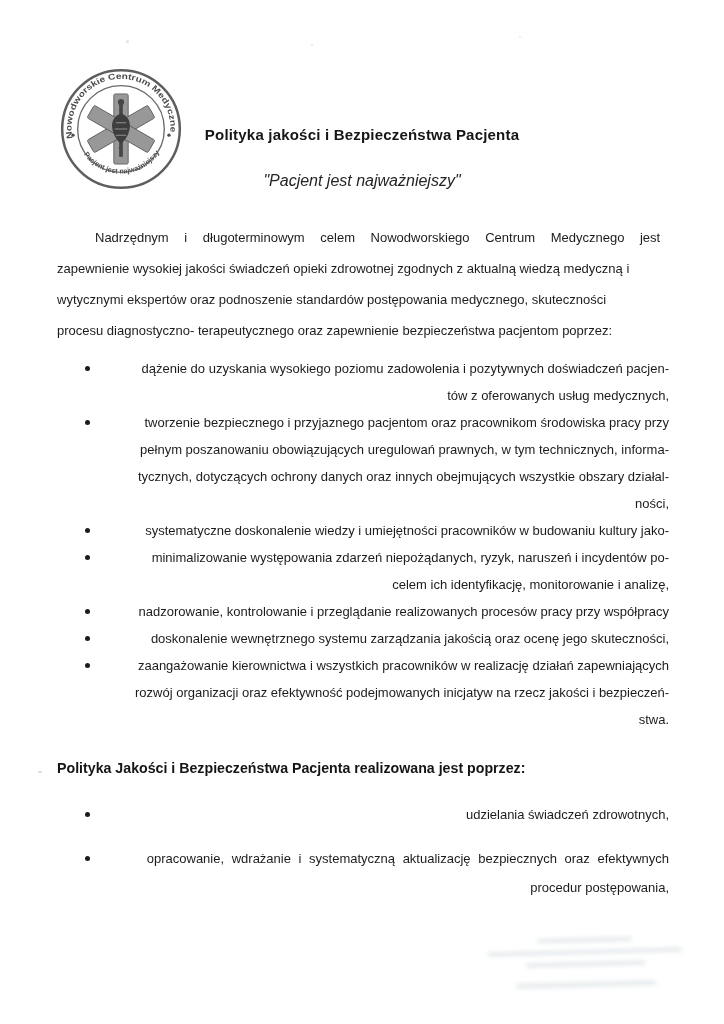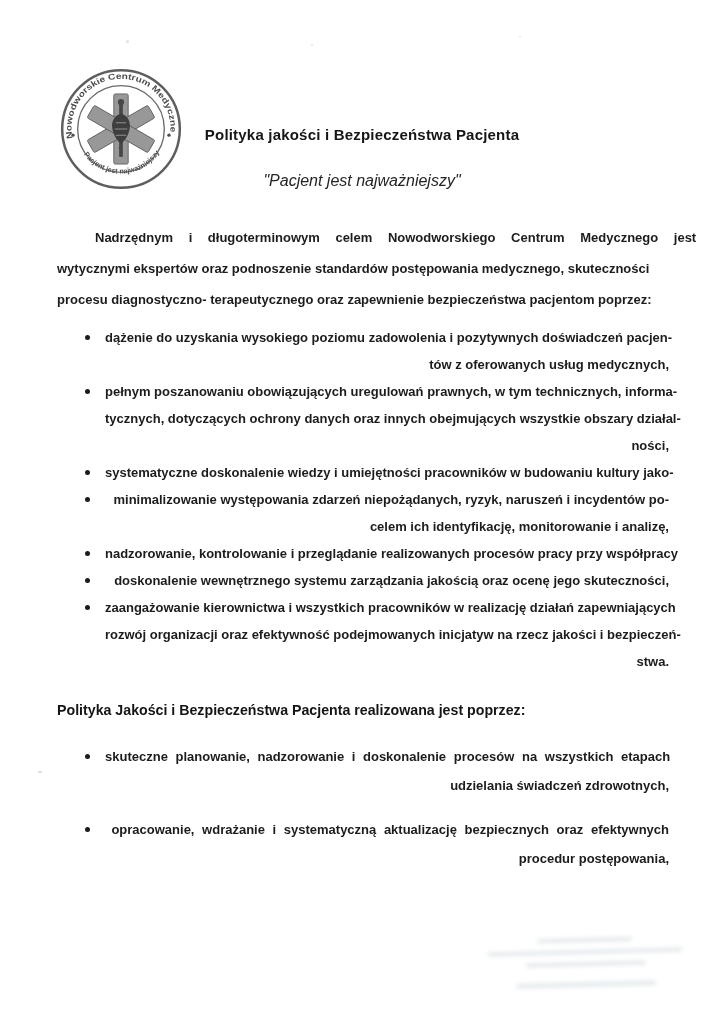--- a/index.html
+++ b/index.html
@@ -13,21 +13,21 @@
   .doc-title{
     position:absolute;top:126px;left:0;right:0;text-align:center;
     font-size:15px;font-weight:bold;letter-spacing:.2px;color:#161616;
   }
   .doc-subtitle{
     position:absolute;top:172px;left:0;right:0;text-align:center;
     font-size:16px;font-style:italic;color:#242424;
   }
   
   .body{position:absolute;top:222px;left:57px;width:612px;font-size:13px;}
-  .ln{white-space:nowrap;color:#1c1c1c;font-weight:bold;}
+  .ln{white-space:nowrap;color:#1c1c1c;}
   .intro .ln{line-height:31px;}
   .indent{padding-left:38px;}
   .ws-wide{word-spacing:12px;}
   .ws-med{word-spacing:4px;}
   .list1{margin-top:9px;}
   .list1 .ln{line-height:27px;}
   .bullet{position:relative;padding-left:48px;text-align:right;}
   .dot{
     position:absolute;left:28px;top:11px;width:5px;height:5px;border-radius:50%;
     background:#1c1c1c;
@@ -94,34 +94,36 @@
     </g>
   </svg>
 
   <div class="doc-title">Polityka jakości i Bezpieczeństwa Pacjenta</div>
   <div class="doc-subtitle">"Pacjent jest najważniejszy"</div>
 
   <div class="body">
 
     <div class="intro">
       <div class="ln indent ws-wide">Nadrzędnym i długoterminowym celem Nowodworskiego Centrum Medycznego jest</div>
+      <div class="ln">zapewnienie wysokiej jakości świadczeń opieki zdrowotnej zgodnych z aktualną wiedzą medyczną i</div>
       <div class="ln">wytycznymi ekspertów oraz podnoszenie standardów postępowania medycznego, skuteczności</div>
       <div class="ln">procesu diagnostyczno- terapeutycznego oraz zapewnienie bezpieczeństwa pacjentom poprzez:</div>
     </div>
 
     <div class="list1">
 
       <div class="bullet">
         <span class="dot"></span>
         <div class="ln">dążenie do uzyskania wysokiego poziomu zadowolenia i pozytywnych doświadczeń pacjen-</div>
         <div class="ln">tów z oferowanych usług medycznych,</div>
       </div>
 
       <div class="bullet">
         <span class="dot"></span>
+        <div class="ln">tworzenie bezpiecznego i przyjaznego pacjentom oraz pracownikom środowiska pracy przy</div>
         <div class="ln">pełnym poszanowaniu obowiązujących uregulowań prawnych, w tym technicznych, informa-</div>
         <div class="ln">tycznych, dotyczących ochrony danych oraz innych obejmujących wszystkie obszary działal-</div>
         <div class="ln">ności,</div>
       </div>
 
       <div class="bullet">
         <span class="dot"></span>
         <div class="ln">systematyczne doskonalenie wiedzy i umiejętności pracowników w budowaniu kultury jako-</div>
       </div>
 
@@ -149,21 +151,20 @@
       </div>
 
     </div>
 
     <div class="heading2">Polityka Jakości i Bezpieczeństwa Pacjenta realizowana jest poprzez:</div>
 
     <div class="list2">
 
       <div class="bullet">
         <span class="dot"></span>
-        <div class="ln ws-med">skuteczne planowanie, nadzorowanie i doskonalenie procesów na wszystkich etapach</div>
         <div class="ln">udzielania świadczeń zdrowotnych,</div>
       </div>
 
       <div class="bullet">
         <span class="dot"></span>
         <div class="ln ws-med">opracowanie, wdrażanie i systematyczną aktualizację bezpiecznych oraz efektywnych</div>
         <div class="ln">procedur postępowania,</div>
       </div>
 
     </div>

